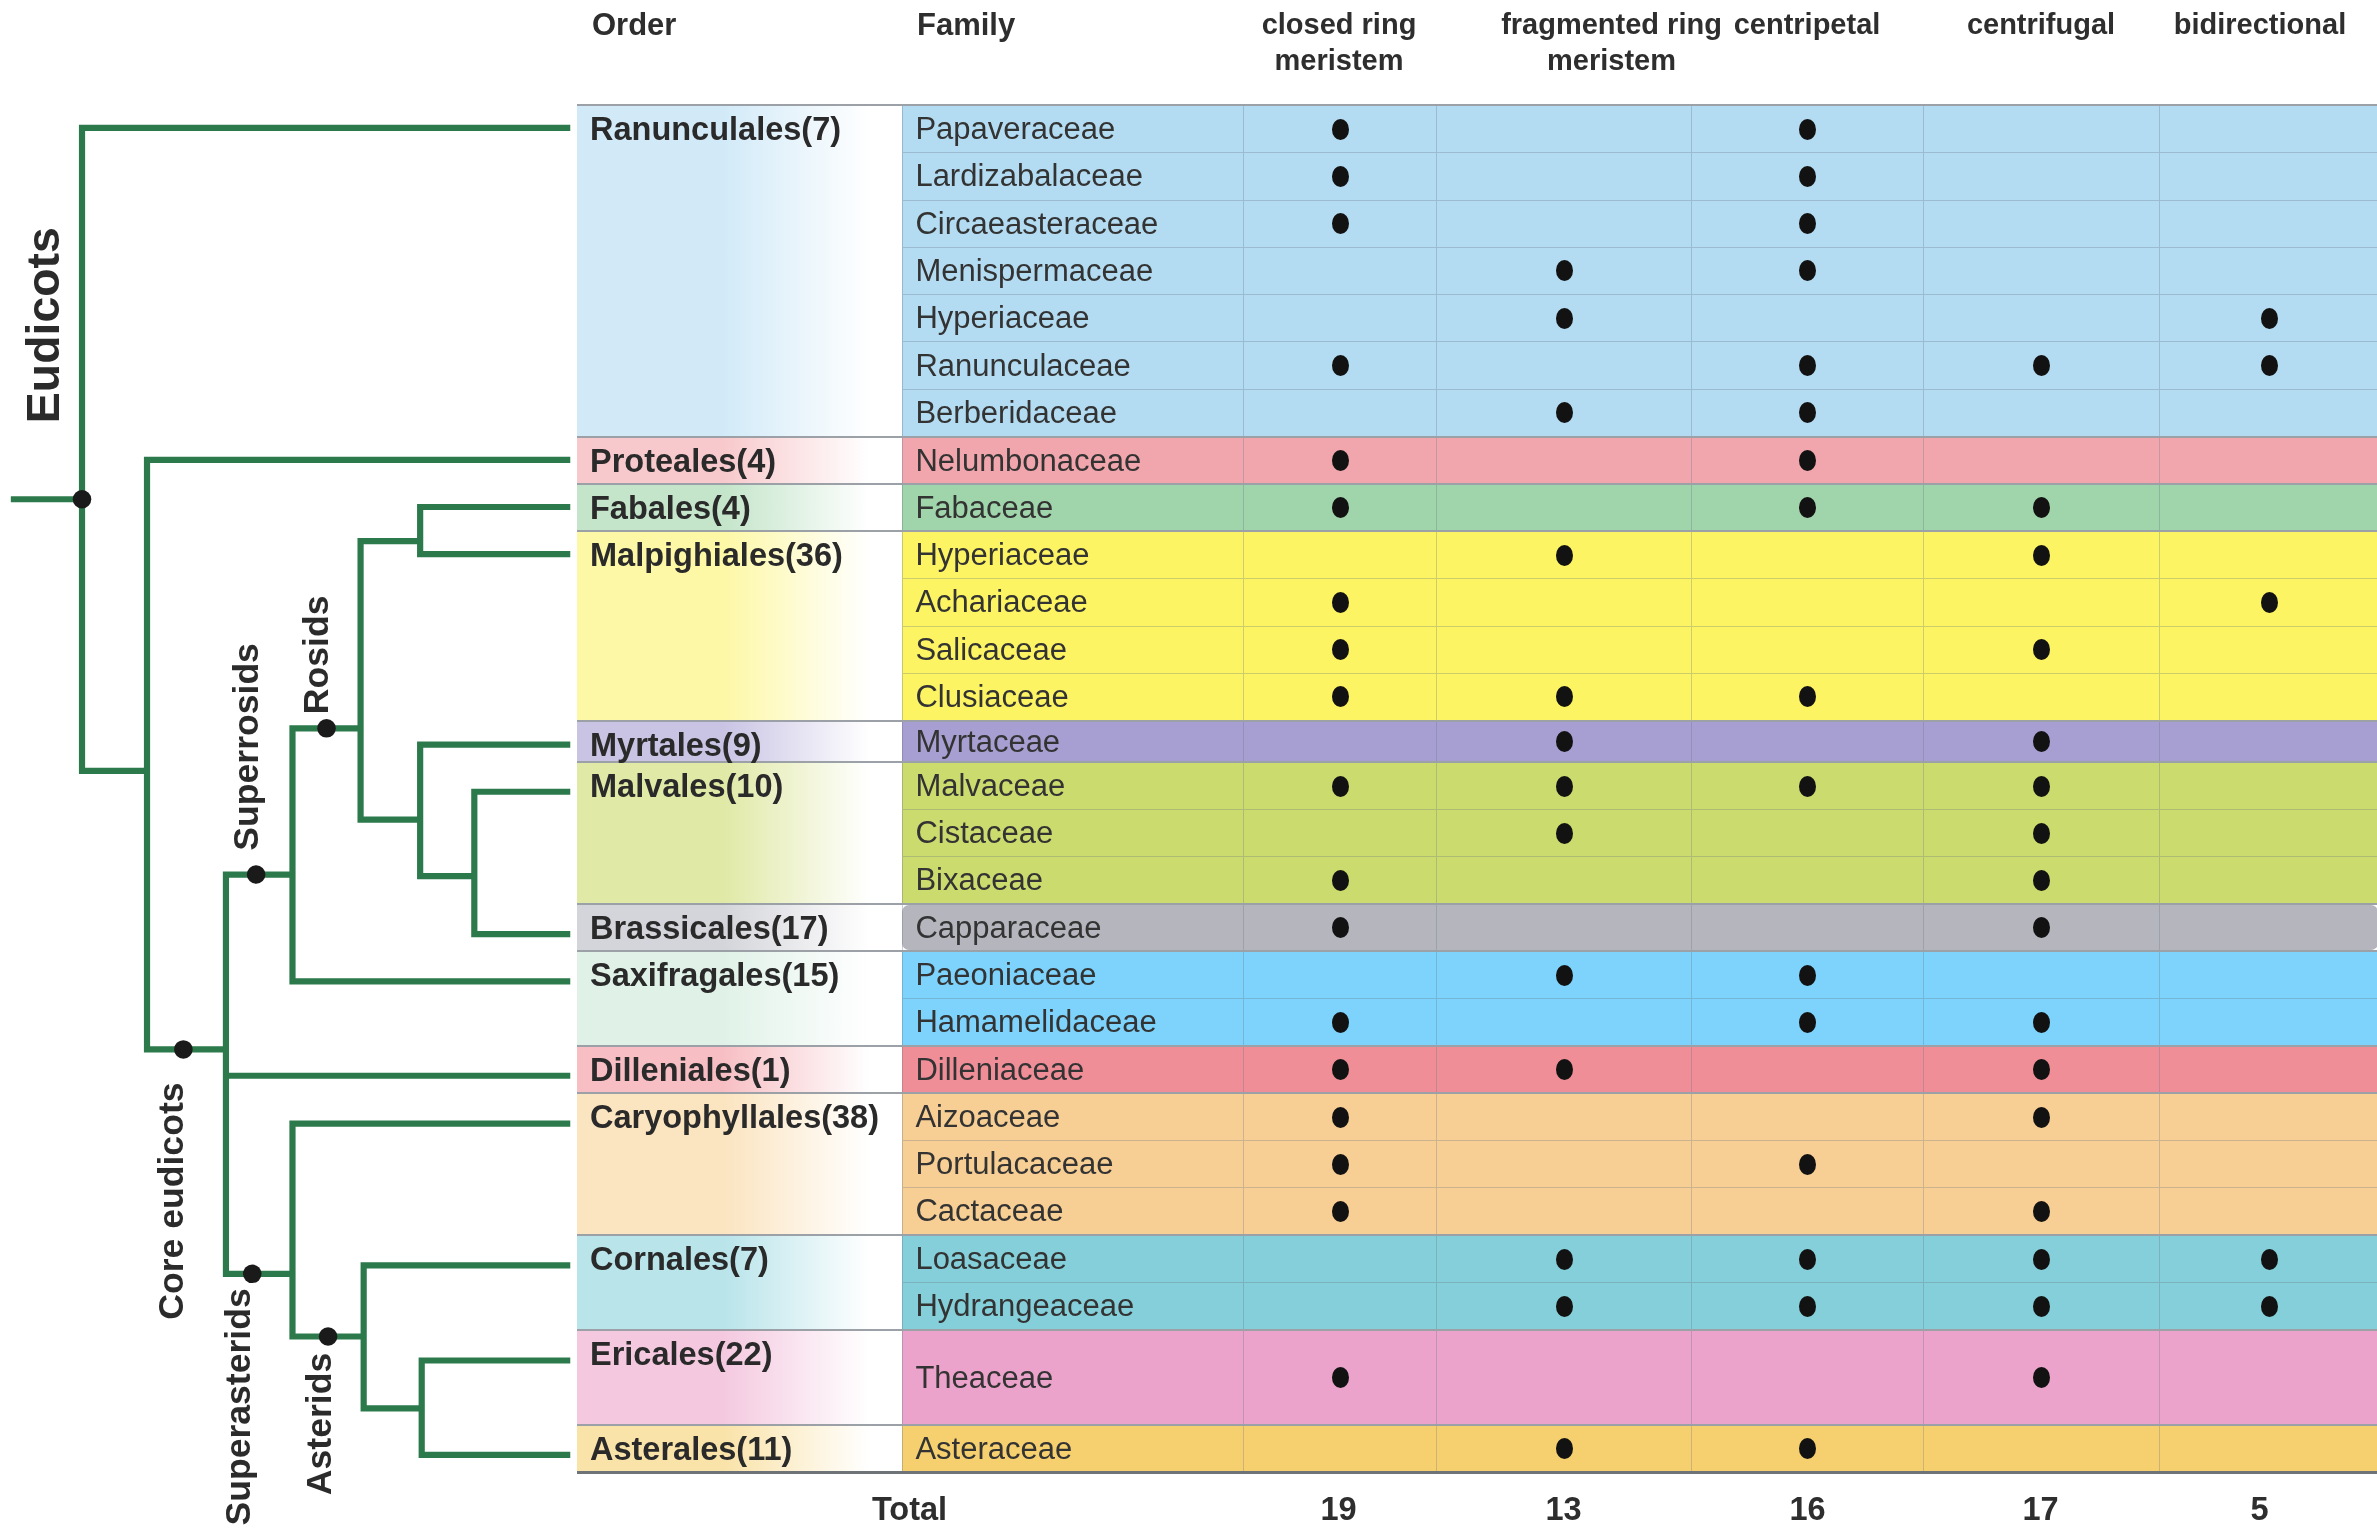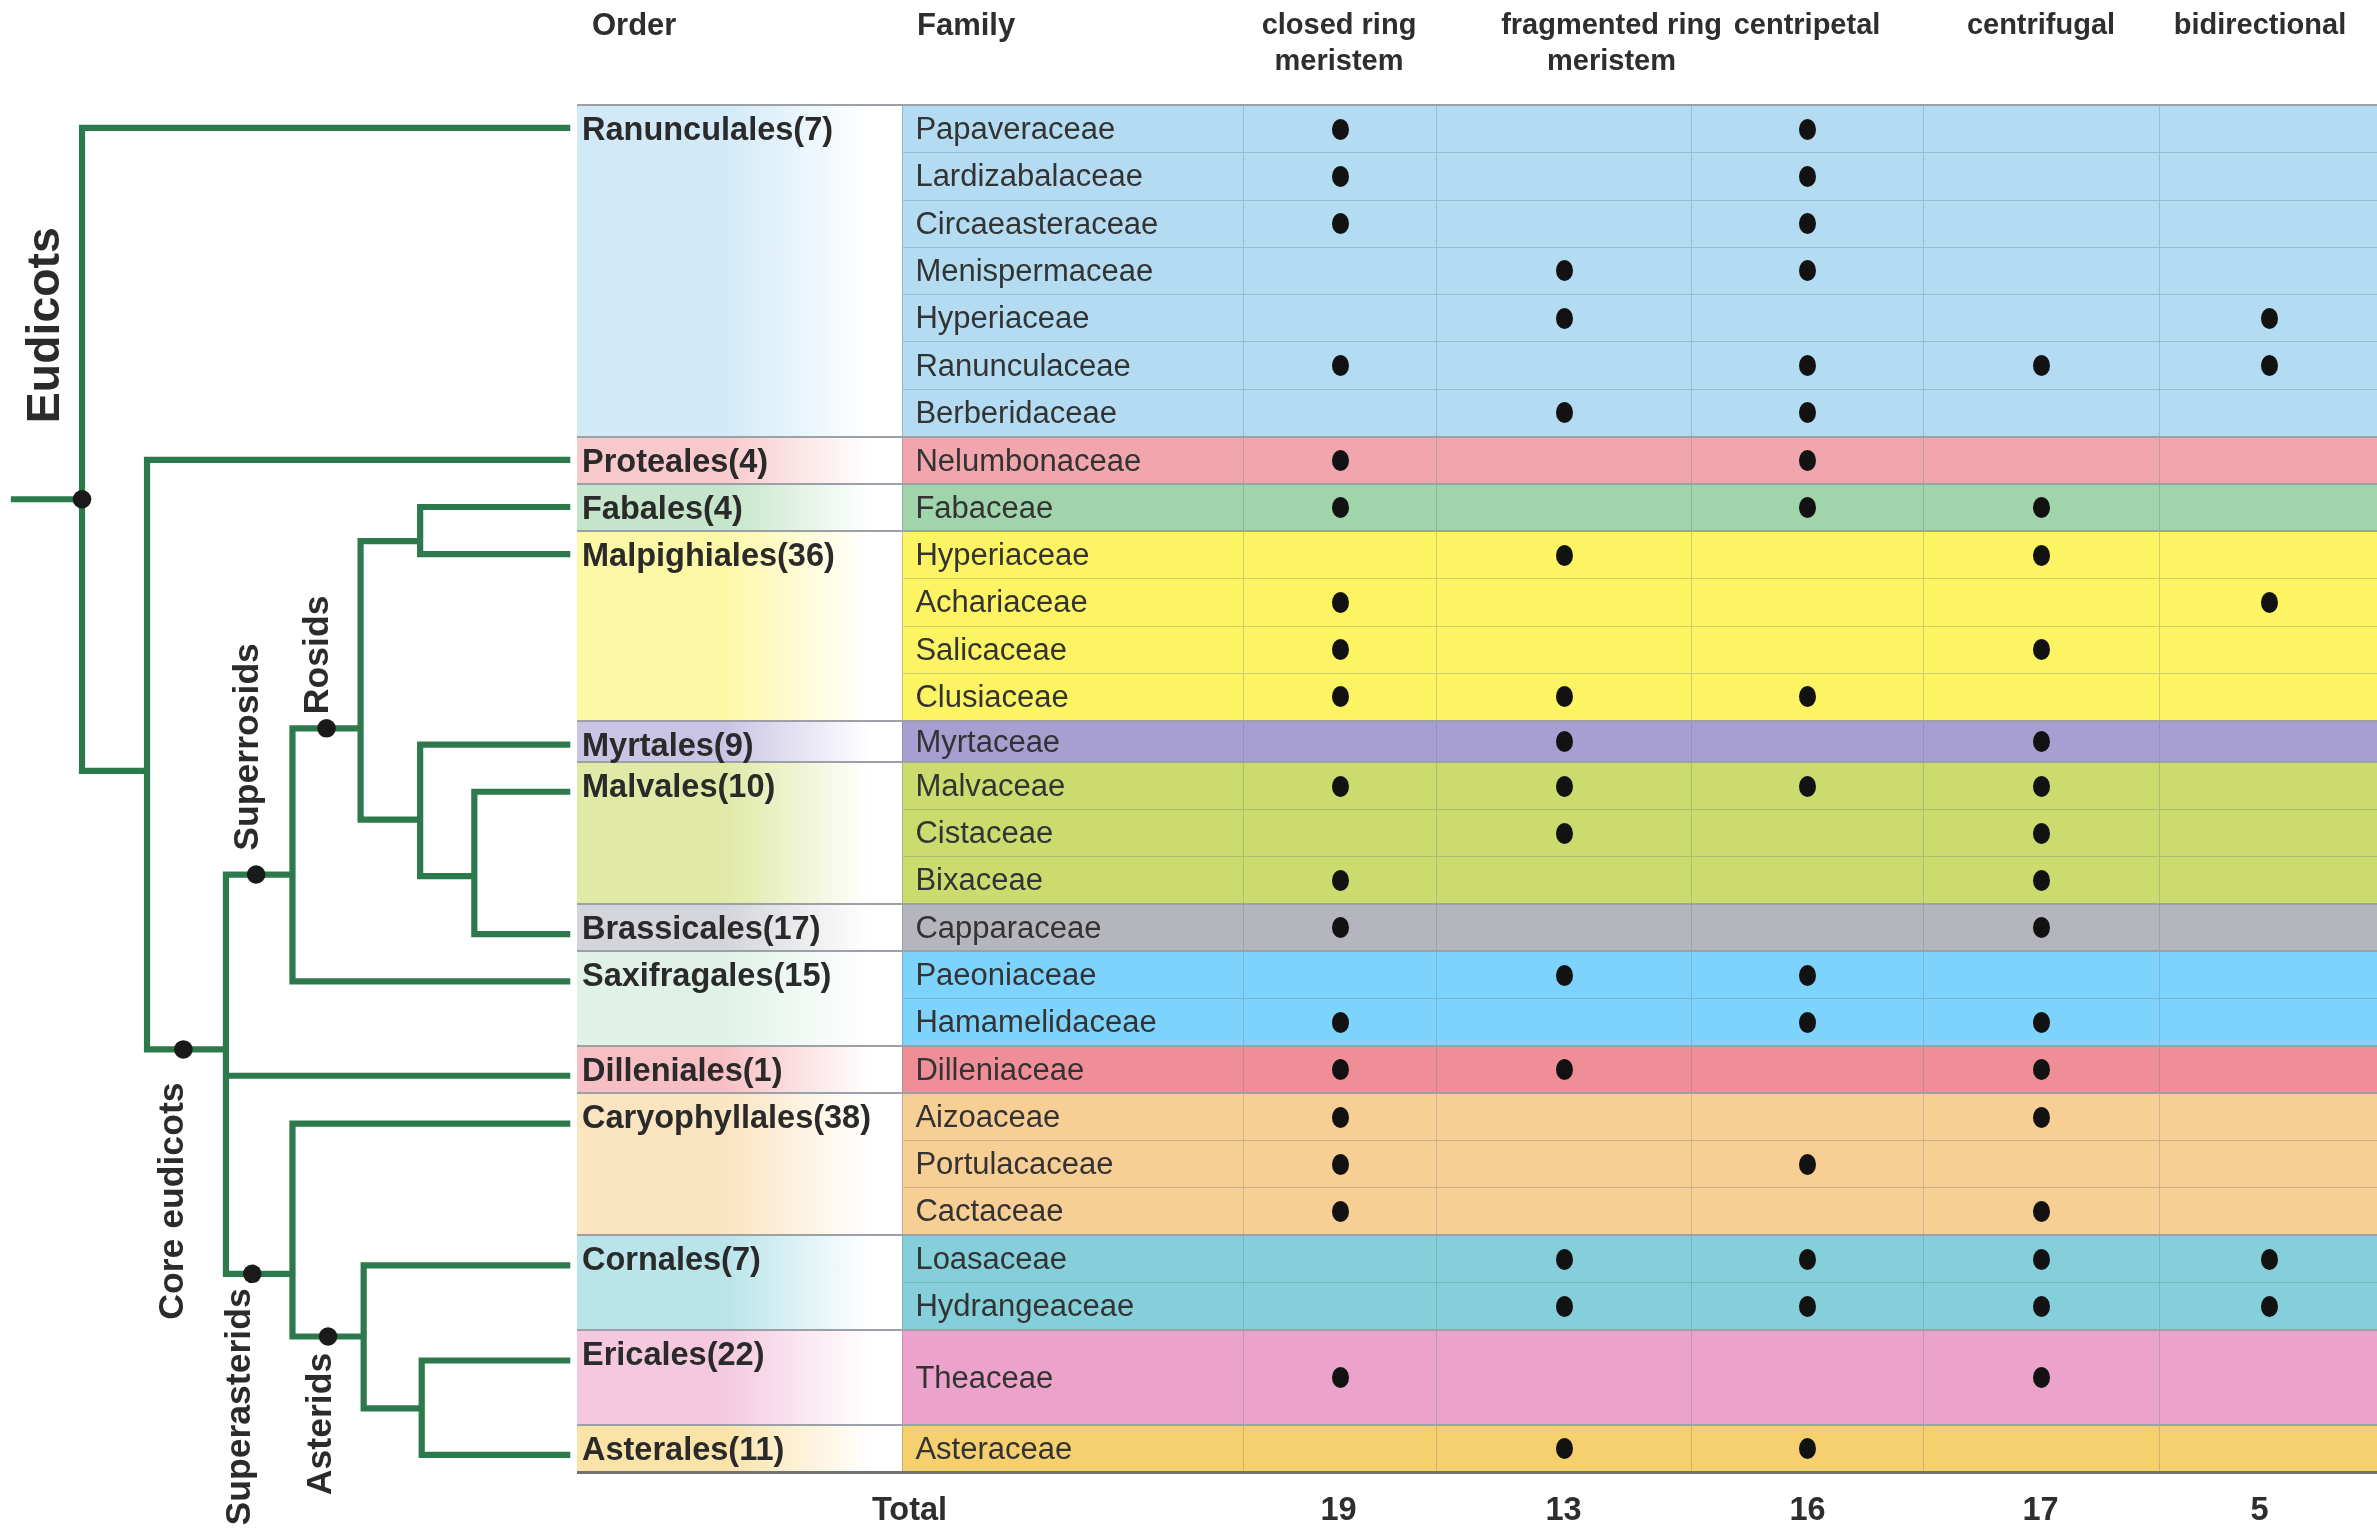--- a/index.html
+++ b/index.html
@@ -17,21 +17,21 @@
     font-size:29px; line-height:1.25; text-align:center;
   }
   .col-head.left { text-align:left; font-size:31px; }
   
   #table {
     position:absolute; left:577px; top:104px; width:1801px;
     border-bottom:3.9px solid #6e7378;
   }
   .order-block { display:flex; box-sizing:border-box; border-top:2.3px solid #9ba1a7; }
   .order-cell {
-    width:325px; flex:none; box-sizing:border-box; padding-left:5px;
+    width:325px; flex:none; box-sizing:border-box; padding-left:13px;
   }
   .order-name {
     height:46px; display:flex; align-items:center;
     font-weight:bold; font-size:32.5px; color:#2a2a2a; white-space:nowrap;
   }
   .families { flex:1; display:flex; flex-direction:column; }
   .family-row { flex:1; display:flex; box-sizing:border-box; }
   .family-row + .family-row { border-top:1.5px solid rgba(100,115,130,0.30); }
   .family-cell {
     width:341px; flex:none; box-sizing:border-box; padding-left:12.4px;
@@ -356,21 +356,21 @@
             <span class="dot"></span>
           </div>
           <div class="trait-cell c4"></div>
         </div>
       </div>
     </div>
     <div class="order-block" style="height: 47px;">
       <div class="order-cell" style="background: linear-gradient(90deg, rgb(212, 213, 218) 0%, rgb(212, 213, 218) 45%, rgb(255, 255, 255) 90%);">
         <div class="order-name">Brassicales(17)</div>
       </div>
-      <div class="families" style="background: rgb(181, 182, 189);">
+      <div class="families" style="background: rgb(181, 182, 189); border-radius: 7px;">
         <div class="family-row">
           <div class="family-cell">Capparaceae</div>
           <div class="trait-cell c0">
             <span class="dot"></span>
           </div>
           <div class="trait-cell c1"></div>
           <div class="trait-cell c2"></div>
           <div class="trait-cell c3">
             <span class="dot"></span>
           </div>

